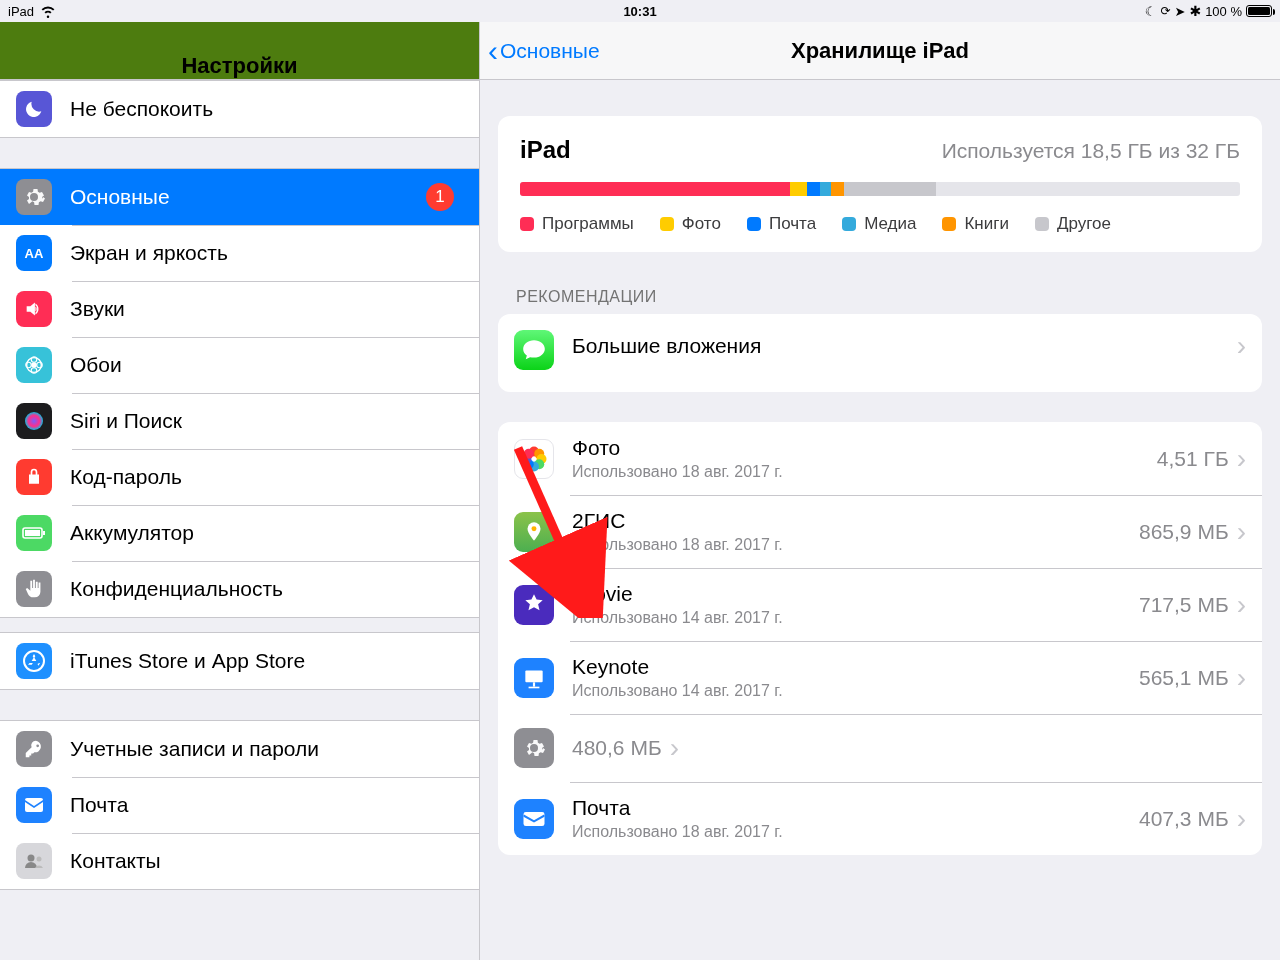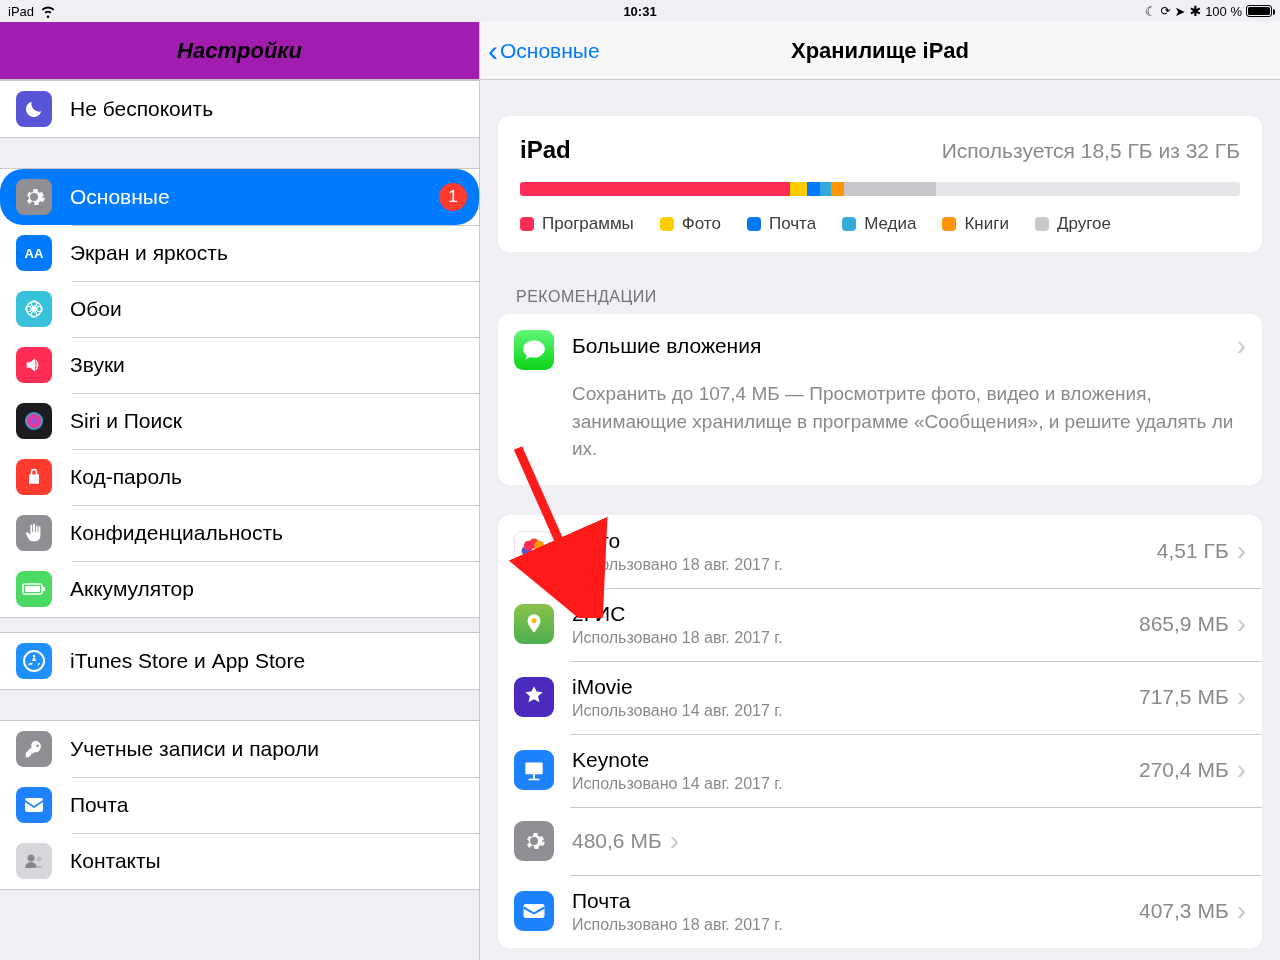--- a/index.html
+++ b/index.html
@@ -3,25 +3,25 @@
 <meta charset="utf-8">
 <style>
   * { box-sizing: border-box; margin: 0; padding: 0; }
   html, body { width:1280px; height:960px; font-family: -apple-system, "Helvetica Neue", Arial, sans-serif; background:#efeff4; color:#000; overflow:hidden;}
   .root { width:1280px; height:960px; display:flex; flex-direction:column; }
   .statusbar { height:22px; display:flex; align-items:center; justify-content:space-between; padding:0 8px; font-size:13px; font-weight:500; background:transparent;}
   .sb-left, .sb-right { display:flex; align-items:center; gap:4px;}
   .sb-center {position:absolute; left:50%; transform:translateX(-50%); font-weight:600;}
   .columns { flex:1; display:flex; overflow:hidden;}
   .sidebar { width:480px; border-right:1px solid #c8c7cc; background:#efeff4; display:flex; flex-direction:column; overflow:auto;}
-  .sidebar-header { height:58px; display:flex; align-items:center; justify-content:center; border-bottom:1px solid #c8c7cc; background:#a21caf;font-style:italic;}
+  .sidebar-header { height:58px; display:flex; align-items:flex-end; justify-content:center; border-bottom:1px solid #c8c7cc; background:#4d7c0f;}
   .sidebar-header h1 { font-size:22px; font-weight:700;}
   .group { background:#fff; border-top:1px solid #c8c7cc; border-bottom:1px solid #c8c7cc; }
   .group + .group { margin-top:30px;}
-  .cell { display:flex; align-items:center; min-height:56px; padding:0 12px 0 16px; position:relative;border-radius:23px;}
+  .cell { display:flex; align-items:center; min-height:56px; padding:0 25px 0 16px; position:relative;}
   .cell + .cell::before { content:""; position:absolute; left:72px; right:0; top:0; height:1px; background:#c8c7cc;}
   .cell .icon { width:36px; height:36px; border-radius:8px; display:flex; align-items:center; justify-content:center; margin-right:18px; flex-shrink:0; color:#fff; font-size:18px;}
   .cell .label { font-size:21px; flex:1; }
   .cell.active { background:#007aff; color:#fff;}
   .cell.active .label { color:#fff;}
   .badge { background:#ff3b30; color:#fff; border-radius:50%; width:28px; height:28px; display:flex; align-items:center; justify-content:center; font-size:17px; font-weight:400;}
   .main { flex:1; background:#efeff4; overflow:auto;}
   .navbar { height:58px; border-bottom:1px solid #c8c7cc; background:#f7f7f8; position:relative; display:flex; align-items:center;}
   .back { color:#007aff; font-size:21px; display:flex; align-items:center; gap:2px; padding-left:8px; cursor:pointer;}
   .navtitle { position:absolute; left:50%; transform:translateX(-50%); font-size:22px; font-weight:700;}
@@ -111,43 +111,43 @@
                 </svg>
               </div>
               <div class="label">Основные</div>
               <div class="badge">1</div>
             </div>
             <div class="cell">
               <div class="icon" style="background: rgb(0, 122, 255); font-size: 13px; font-weight: 700;">AA</div>
               <div class="label">Экран и яркость</div>
             </div>
             <div class="cell">
+              <div class="icon" style="background: rgb(255, 45, 85);">
+                <svg viewBox="0 0 24 24" width="22" height="22">
+                  <path fill="#fff" d="M4 9v6h4l5 4V5L8 9H4zm11 3a3 3 0 00-1.5-2.6v5.2A3 3 0 0015 12zm-1.5-6v2a5 5 0 010 8v2a7 7 0 000-12z"></path>
+                </svg>
+              </div>
+              <div class="label">Звуки</div>
+            </div>
+            <div class="cell">
               <div class="icon" style="background: rgb(55, 194, 217);">
                 <svg viewBox="0 0 24 24" width="22" height="22">
                   <circle cx="12" cy="12" r="8" fill="none" stroke="#fff" stroke-width="1.5"></circle>
                   <circle cx="12" cy="12" r="3" fill="#fff"></circle>
                   <g stroke="#fff" stroke-width="1.2">
                     <circle cx="12" cy="6" r="3" fill="none"></circle>
                     <circle cx="12" cy="18" r="3" fill="none"></circle>
                     <circle cx="6" cy="12" r="3" fill="none"></circle>
                     <circle cx="18" cy="12" r="3" fill="none"></circle>
                   </g>
                 </svg>
               </div>
               <div class="label">Обои</div>
             </div>
             <div class="cell">
-              <div class="icon" style="background: rgb(255, 45, 85);">
-                <svg viewBox="0 0 24 24" width="22" height="22">
-                  <path fill="#fff" d="M4 9v6h4l5 4V5L8 9H4zm11 3a3 3 0 00-1.5-2.6v5.2A3 3 0 0015 12zm-1.5-6v2a5 5 0 010 8v2a7 7 0 000-12z"></path>
-                </svg>
-              </div>
-              <div class="label">Звуки</div>
-            </div>
-            <div class="cell">
               <div class="icon" style="background: rgb(28, 28, 30);">
                 <svg viewBox="0 0 24 24" width="24" height="24">
                   <circle cx="12" cy="12" r="9" fill="url(#sg)"></circle>
                   <defs>
                     <radialGradient id="sg">
                       <stop offset="0" stop-color="#7a5cff"></stop>
                       <stop offset=".6" stop-color="#ff2d8b"></stop>
                       <stop offset="1" stop-color="#0abde3"></stop>
                     </radialGradient>
                   </defs>
@@ -157,36 +157,36 @@
             </div>
             <div class="cell">
               <div class="icon" style="background: rgb(255, 59, 48);">
                 <svg viewBox="0 0 24 24" width="20" height="20">
                   <path fill="#fff" d="M12 2a4 4 0 00-4 4v3H6v11h12V9h-2V6a4 4 0 00-4-4zm-2 4a2 2 0 114 0v3h-4V6z"></path>
                 </svg>
               </div>
               <div class="label">Код-пароль</div>
             </div>
             <div class="cell">
-              <div class="icon" style="background: rgb(142, 142, 147);">
-                <svg viewBox="0 0 24 24" width="22" height="22">
-                  <path fill="#fff" d="M13 2v9h1V4h2v7h1V5h2v10a6 6 0 01-6 6h-2a6 6 0 01-5.4-3.4L3 12l1.6-1 3.4 3V3h2v8h1V2h2z"></path>
-                </svg>
-              </div>
-              <div class="label">Конфиденциальность</div>
-            </div>
-            <div class="cell">
               <div class="icon" style="background: rgb(76, 217, 100);">
                 <svg viewBox="0 0 24 12" width="24" height="14">
                   <rect x="1" y="1" width="19" height="10" rx="2" fill="none" stroke="#fff" stroke-width="1.6"></rect>
                   <rect x="3" y="3" width="15" height="6" fill="#fff"></rect>
                   <rect x="21" y="4" width="2" height="4" fill="#fff"></rect>
                 </svg>
               </div>
               <div class="label">Аккумулятор</div>
+            </div>
+            <div class="cell">
+              <div class="icon" style="background: rgb(142, 142, 147);">
+                <svg viewBox="0 0 24 24" width="22" height="22">
+                  <path fill="#fff" d="M13 2v9h1V4h2v7h1V5h2v10a6 6 0 01-6 6h-2a6 6 0 01-5.4-3.4L3 12l1.6-1 3.4 3V3h2v8h1V2h2z"></path>
+                </svg>
+              </div>
+              <div class="label">Конфиденциальность</div>
             </div>
           </div>
           <div class="group" style="margin-top: 14px;">
             <div class="cell">
               <div class="icon" style="background: rgb(30, 144, 255);">
                 <svg viewBox="0 0 24 24" width="24" height="24">
                   <circle cx="12" cy="12" r="10" fill="none" stroke="#fff" stroke-width="2"></circle>
                   <path fill="#fff" d="M12 5l1.3 2.3L12 9.6 10.7 7.3 12 5zm-4.5 9h3.3l-1 1.8H6zm9.7 0H18l-1.5 2.7-1-1.8zm-7.5-2l2.3-4 2.3 4H9.7z"></path>
                 </svg>
               </div>
@@ -282,21 +282,20 @@
           <div class="appicon">
             <svg viewBox="0 0 24 24" width="26" height="26">
                 <path fill="#fff" d="M12 3C6.5 3 2 6.6 2 11c0 2.4 1.3 4.6 3.4 6l-1 3.6 4-2c1.1.3 2.3.4 3.6.4 5.5 0 10-3.6 10-8S17.5 3 12 3z"></path>
               </svg>
           </div>
           <div class="body">
             <div class="line1">
               <div class="title">Большие вложения</div>
               <div class="chev">›</div>
             </div>
-            <div class="desc">Сохранить до 107,4 МБ — Просмотрите фото, видео и вложения, занимающие хранилище в программе «Сообщения», и решите удалять ли их.</div>
           </div>
         </div>
       </div>
 
       <div style="height:30px"></div>
       <div class="list" id="app-list">
           <div class="row">
             <div class="appicon">
               <div style="width:40px;height:40px;border-radius:9px;display:flex;align-items:center;justify-content:center;background:#fff;border:1px solid #e5e5ea;">
                 <svg width="30" height="30" viewBox="0 0 24 24">
@@ -358,21 +357,21 @@
                   <rect x="4" y="5" width="16" height="11" rx="1" fill="#fff"></rect>
                   <rect x="11" y="16" width="2" height="4" fill="#fff"></rect>
                   <rect x="7" y="20" width="10" height="1.5" fill="#fff"></rect>
                 </svg>
               </div>
             </div>
             <div class="text">
               <div class="title">Keynote</div>
               <div class="sub">Использовано 14 авг. 2017 г.</div>
             </div>
-            <div class="size">270,4 МБ</div>
+            <div class="size">565,1 МБ</div>
             <div class="chev">›</div>
           </div>
           <div class="row">
             <div class="appicon">
               <div style="width:40px;height:40px;border-radius:9px;display:flex;align-items:center;justify-content:center;background:#8e8e93;">
                 <svg viewBox="0 0 24 24" width="24" height="24">
                   <path fill="#fff" d="M12 8a4 4 0 100 8 4 4 0 000-8zm9 4l2 1.5-2 3.5-2.4-.7a7 7 0 01-1.7 1l-.4 2.7h-4l-.4-2.7a7 7 0 01-1.7-1L7 19l-2-3.5L7 14a7 7 0 010-2l-2-1.5L7 7l2.4.7a7 7 0 011.7-1L11.5 4h4l.4 2.7a7 7 0 011.7 1L20 7l2 3.5L20 12a7 7 0 010 2z" opacity=".95"></path>
                 </svg>
               </div>
             </div>

